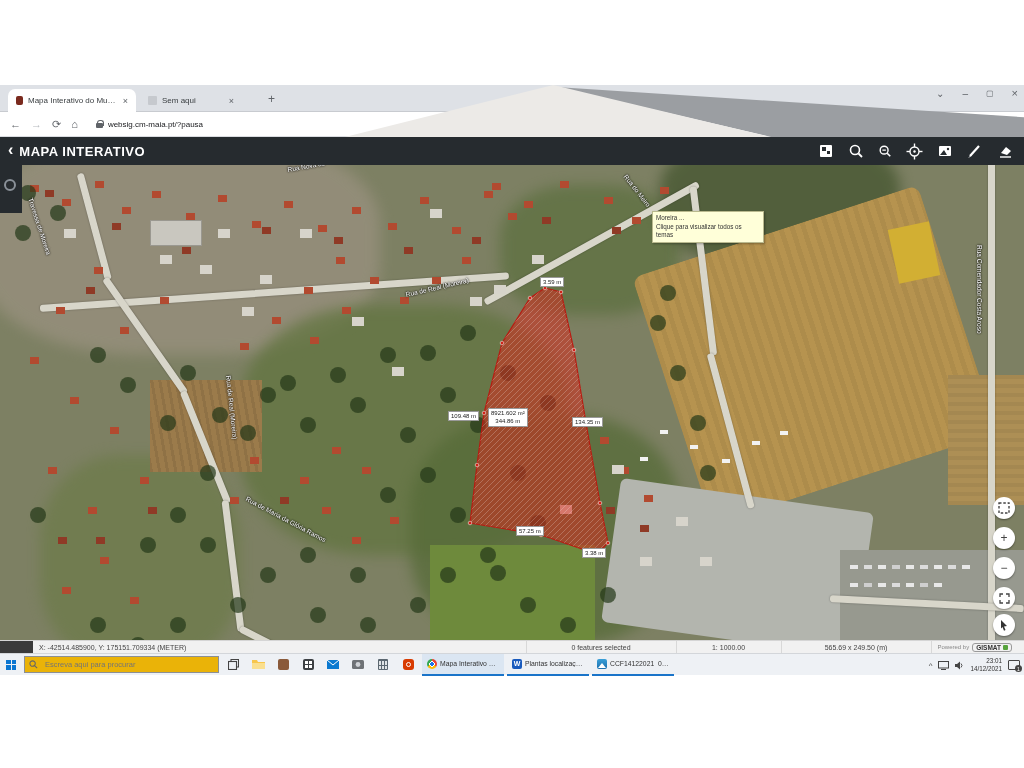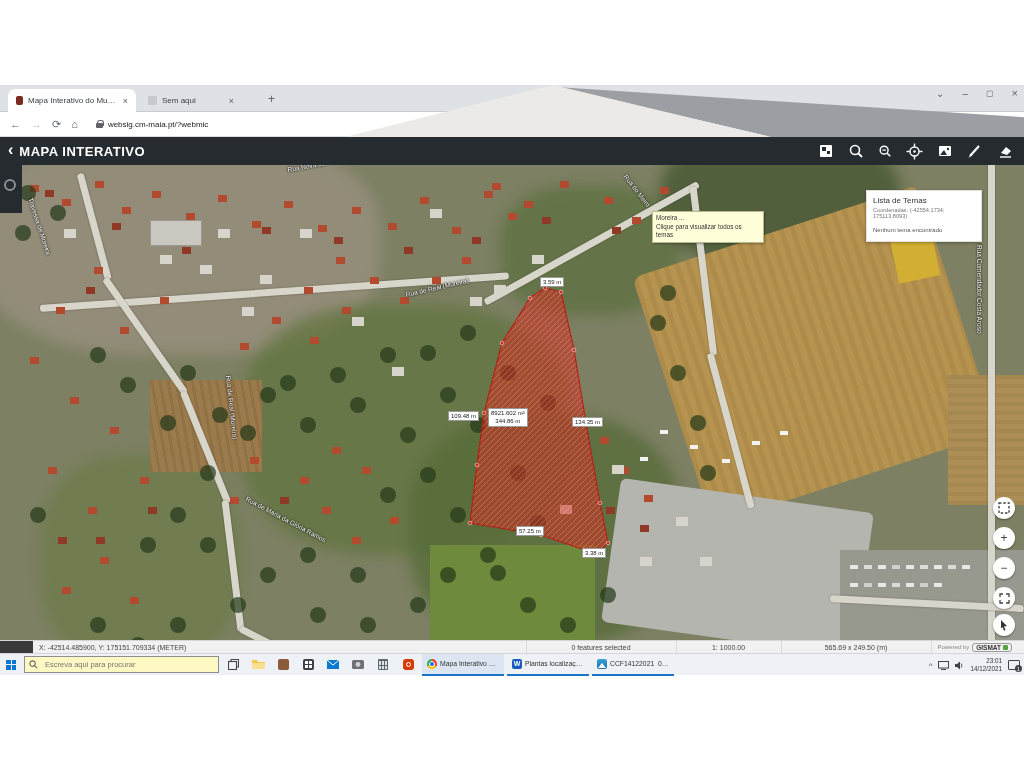--- a/index.html
+++ b/index.html
@@ -70,21 +70,21 @@
   .statusbar .cell{border-left:1px solid #d8d8d8;height:13px;display:flex;align-items:center;justify-content:center;padding:0 6px;}
   .gismat{display:flex;align-items:center;gap:3px;margin-right:6px;}
   .gismat .chip{border:1px solid #9a9a9a;border-radius:3px;padding:0 3px;font-size:6.5px;font-weight:bold;color:#333;display:flex;align-items:center;gap:2px;}
   .gismat .chip i{width:5px;height:5px;background:#57a33c;display:inline-block;border-radius:1px;}
 
   
   .taskbar{position:absolute;left:0;top:653px;width:1024px;height:22px;background:#eef1f5;border-top:1px solid #d3d6da;display:flex;align-items:center;}
   .start{width:22px;height:22px;display:flex;align-items:center;justify-content:center;}
   .winlogo{width:10px;height:10px;display:grid;grid-template-columns:1fr 1fr;grid-template-rows:1fr 1fr;gap:1px;}
   .winlogo i{background:#0b76d1;}
-  .tbsearch{position:relative;width:195px;height:17px;background:#fef9c3;border:1px solid #8b8f94;margin-left:2px;}
+  .tbsearch{position:relative;width:195px;height:17px;background:#eab308;border:1px solid #8b8f94;margin-left:2px;}
   .tbsearch input{position:absolute;left:18px;top:0;width:172px;height:15px;border:none;outline:none;font-size:7.5px;color:#333;background:transparent;}
   .tbsearch svg{position:absolute;left:4px;top:3px;}
   .tbicon{width:22px;height:22px;display:flex;align-items:center;justify-content:center;margin-left:3px;}
   .task{height:22px;display:flex;align-items:center;gap:3px;padding:0 5px;font-size:6.8px;color:#333;max-width:82px;border-bottom:2px solid #1a74c9;white-space:nowrap;overflow:hidden;margin-left:3px;}
   .task.active{background:#dbe6f2;}
   .task .lbl{overflow:hidden;text-overflow:ellipsis;max-width:60px;}
   .tray{position:absolute;right:4px;top:0;height:22px;display:flex;align-items:center;gap:6px;}
   .clock{font-size:6.3px;color:#333;text-align:right;line-height:1.25;}
   .notif{position:relative;width:12px;height:10px;border:1px solid #444;border-radius:1px;}
   .notif b{position:absolute;right:-3px;bottom:-3px;width:7px;height:7px;border-radius:50%;background:#444;color:#fff;font-size:5px;display:flex;align-items:center;justify-content:center;font-weight:normal;}
@@ -115,21 +115,21 @@
         <span style="font-size:11px;">×</span>
       </div>
     </div>
     <div class="urlrow">
       <span class="navbtn">←</span>
       <span class="navbtn" style="color:#b6b9bd;">→</span>
       <span class="navbtn">⟳</span>
       <span class="navbtn">⌂</span>
       <div class="urlfield">
         <span class="padlock"></span>
-        <span>websig.cm-maia.pt/?webmic</span>
+        <span>websig.cm-maia.pt/?pausa</span>
       </div>
       <div class="right">
         <span class="icon8">⇗</span>
         <span class="icon8">☆</span>
         <span class="profilepill">
           <span class="avatar"></span>
           <span>Em pausa</span>
         </span>
         <span class="icon8">⋮</span>
       </div>
@@ -270,25 +270,20 @@
     <div class="measure-label" style="left:488px;top:243px;text-align:center;">
       <div>8921.602 m²</div>
       <div>344.86 m</div>
     </div>
 
     <div class="tooltip">
       <div>Moreira ...</div>
       <div>Clique para visualizar todos os temas</div>
     </div>
 
-    <div class="temas">
-      <div class="t">Lista de Temas</div>
-      <div class="c">Coordenadas: (-42554.1734; 175113.8093)</div>
-      <div class="e">Nenhum tema encontrado</div>
-    </div>
 
     <div class="mapctl" style="top:332px;">
       <svg width="12" height="12" viewBox="0 0 12 12">
           <rect x="1" y="1" width="10" height="10" fill="none" stroke="#444" stroke-width="1.4" stroke-dasharray="2.5 1.8"></rect>
         </svg>
     </div>
     <div class="mapctl" style="top:362px;">+</div>
     <div class="mapctl" style="top:392px;">−</div>
     <div class="mapctl" style="top:422px;">
       <svg width="11" height="11" viewBox="0 0 11 11" stroke="#444" stroke-width="1.3" fill="none">

